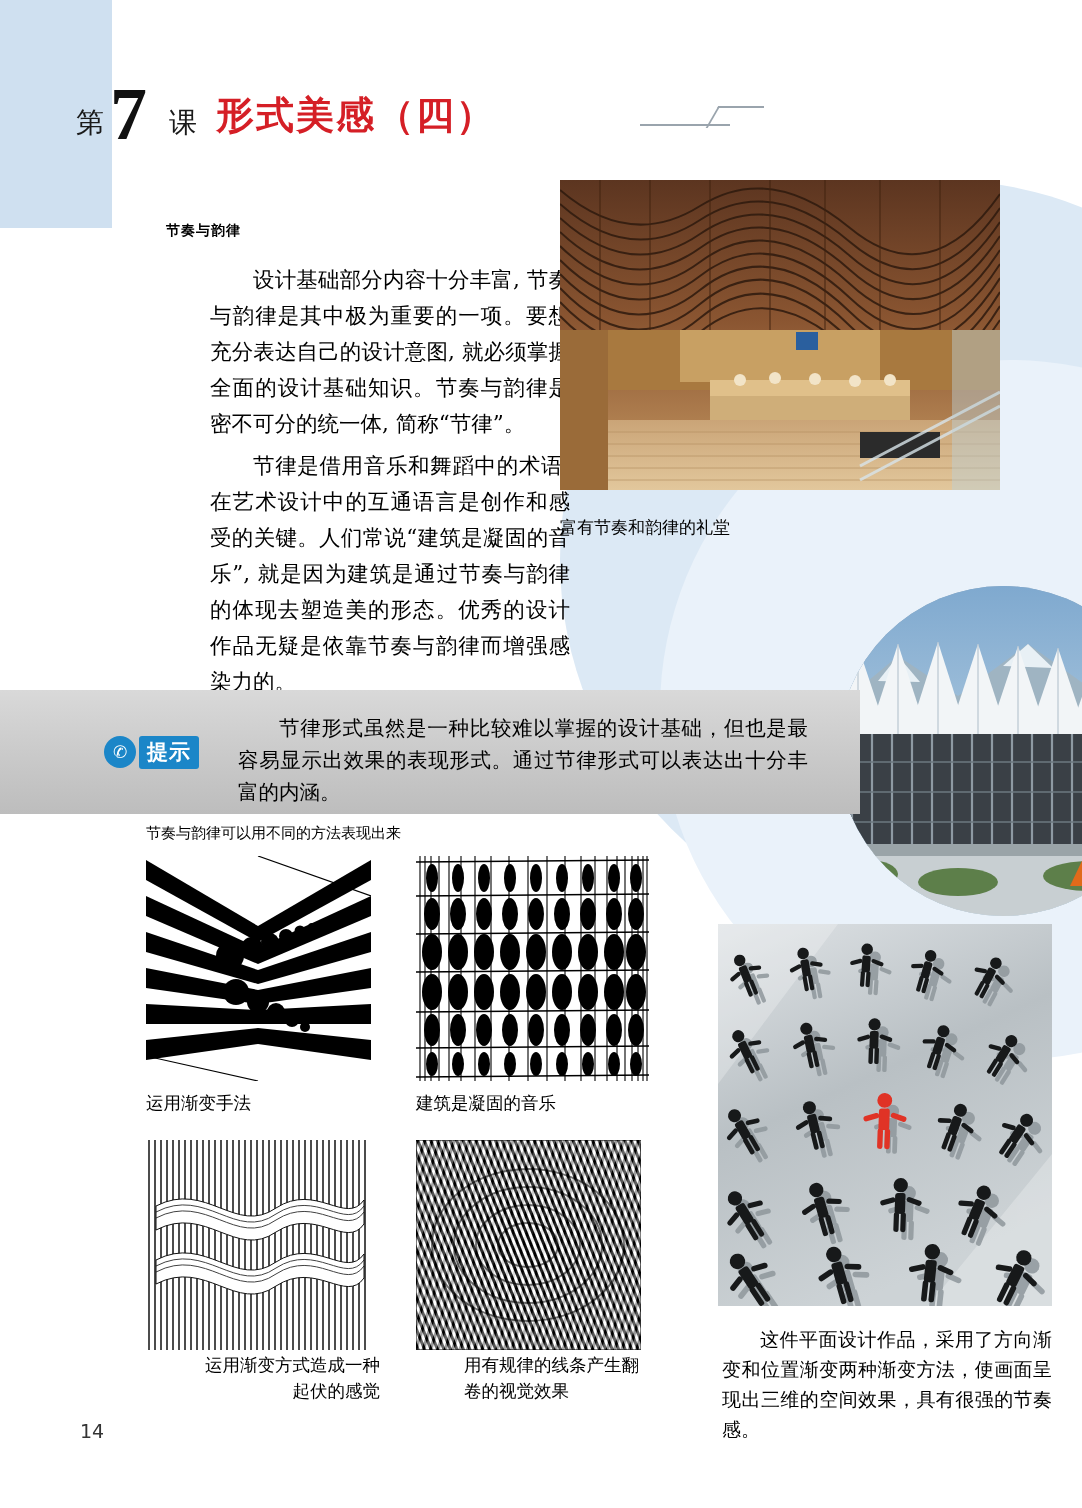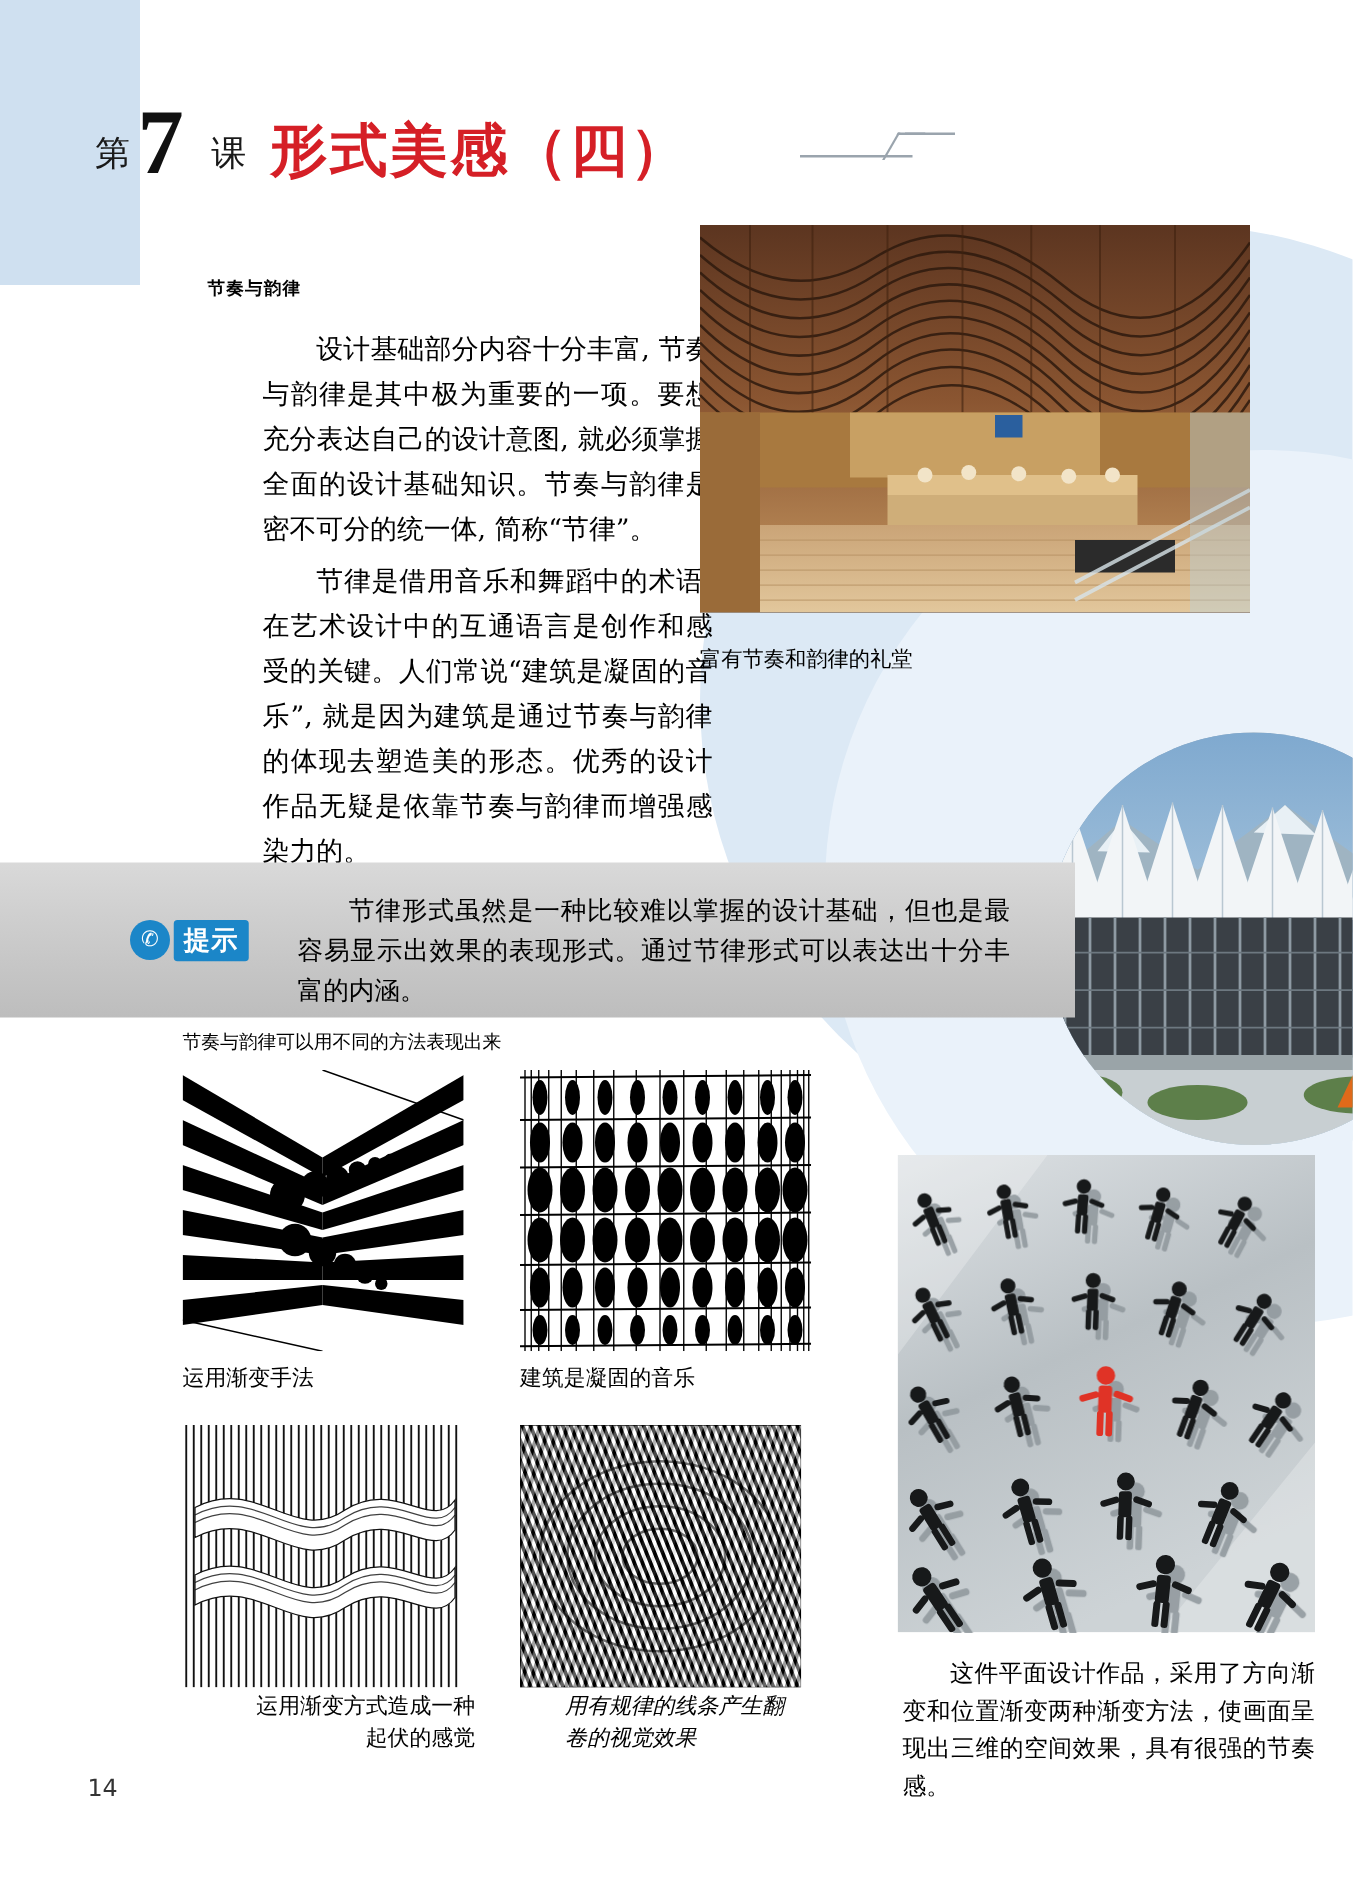--- a/index.html
+++ b/index.html
@@ -65,21 +65,21 @@
   .hdr-ke {
     position: absolute;
     left: 169px; top: 32px;
     font-size: 28px;
     color: #1a1a1a;
     font-family: "DejaVu Sans", sans-serif;
   }
   .hdr-title {
     position: absolute;
     left: 216px; top: 18px;
-    font-size: 46px;
+    font-size: 38px;
     font-weight: bold;
     letter-spacing: 2px;
     color: #d51f26;
     font-family: "DejaVu Serif", serif;
   }
   .hdr-rule {
     position: absolute;
     left: 640px; top: 52px;
     width: 90px; height: 2px;
     background: #9aa4ad;
@@ -230,21 +230,21 @@
     width: 330px;
     font-size: 19px;
     line-height: 30px;
     text-indent: 2em;
     text-align: justify;
     font-family: "DejaVu Serif", serif;
     z-index: 5;
   }
   .page-num {
     position: absolute;
-    left: 70px; top: 1420px;
+    left: 80px; top: 1420px;
     font-size: 19px;
     color: #333;
     font-family: "DejaVu Sans", sans-serif;
     z-index: 5;
   }
 </style>
 </head>
 <body>
 
 <div class="bg-lightblue-arc"></div>
@@ -624,21 +624,21 @@
 
     <g stroke="#000" stroke-width="2" fill="none" opacity="0.55">
       <ellipse cx="112" cy="105" rx="30" ry="22"></ellipse>
       <ellipse cx="112" cy="105" rx="52" ry="40"></ellipse>
       <ellipse cx="112" cy="105" rx="74" ry="58"></ellipse>
       <ellipse cx="112" cy="105" rx="96" ry="76"></ellipse>
     </g>
     <rect x="0" y="0" width="225" height="210" fill="none" stroke="#000" stroke-width="1"></rect>
   </svg>
 </div>
-<div class="fig-cap" style="left:452px; top:1352px; width:215px; white-space:pre-line;font-style:italic;">用有规律的线条产生翻
+<div class="fig-cap" style="left:464px; top:1352px; width:215px; white-space:pre-line;">用有规律的线条产生翻
 卷的视觉效果</div>
 
 <div class="fig" style="left:718px; top:924px; width:334px; height:382px;">
   <svg width="334" height="382" viewBox="0 0 334 382" xmlns="http://www.w3.org/2000/svg">
     <defs>
       <linearGradient id="bgq" x1="0" y1="0" x2="0.4" y2="1">
         <stop offset="0" stop-color="#dfe3e6"></stop>
         <stop offset="0.5" stop-color="#b9c0c4"></stop>
         <stop offset="1" stop-color="#cdd3d6"></stop>
       </linearGradient>

